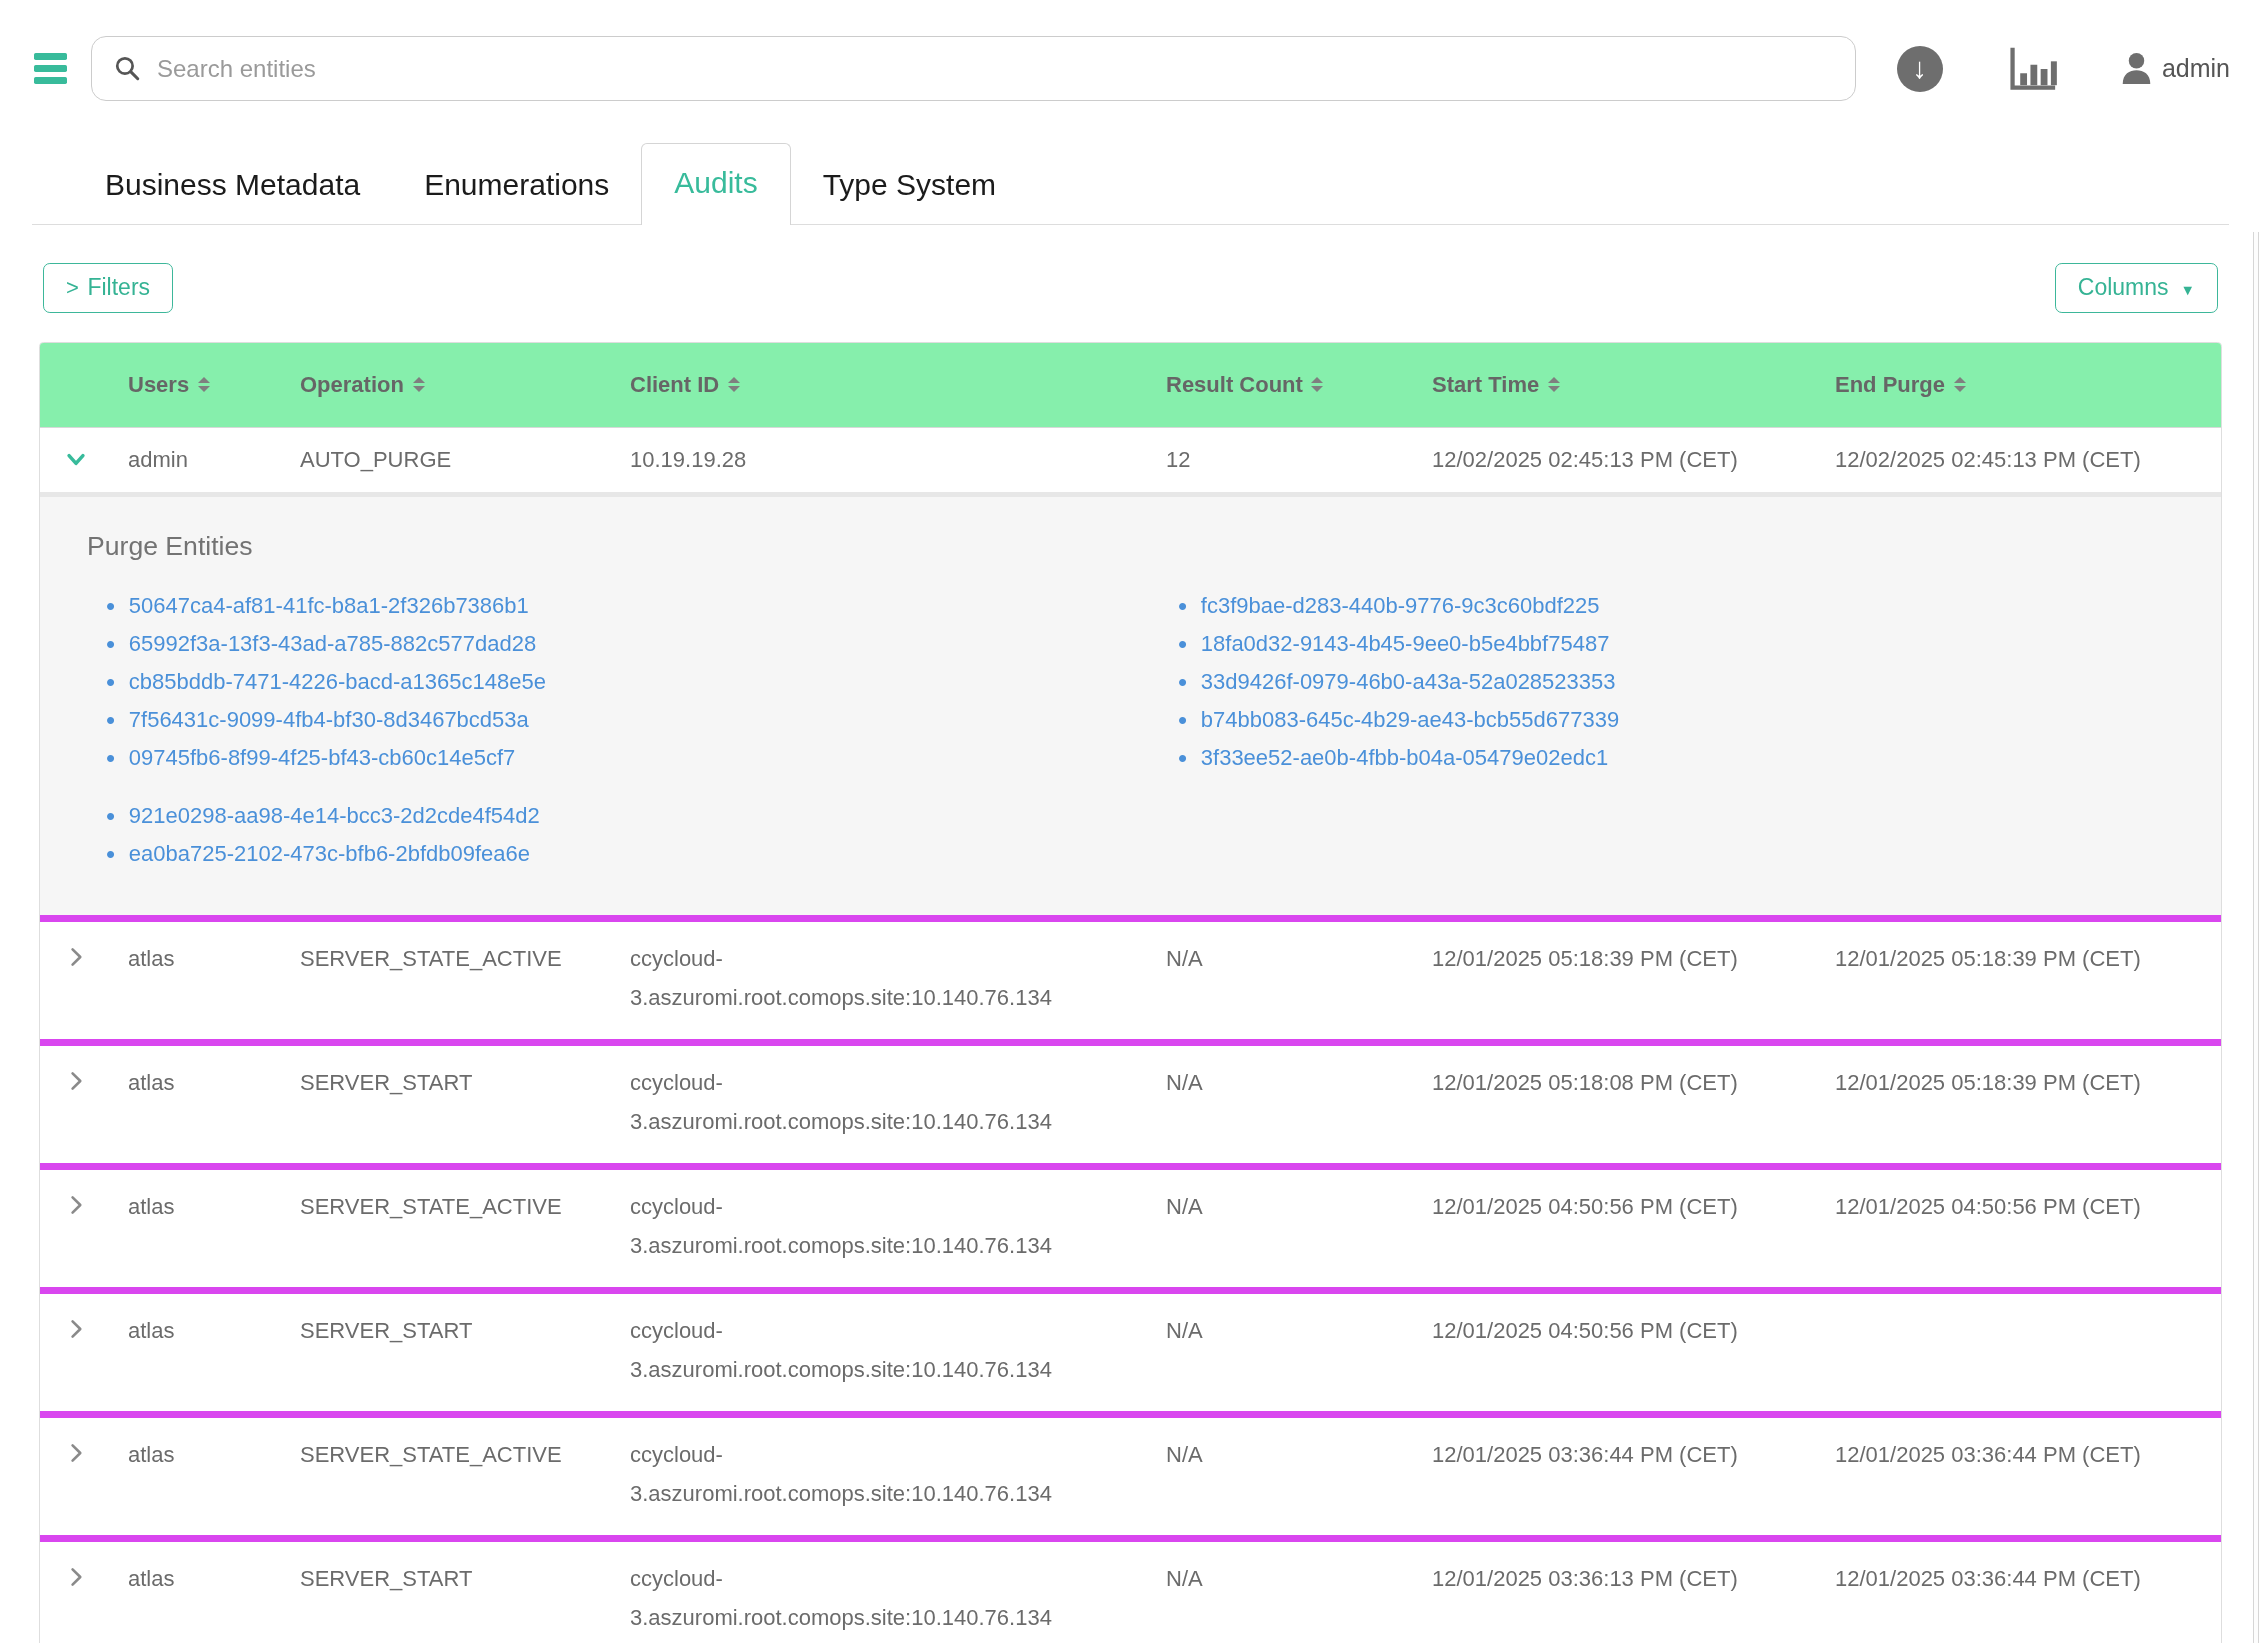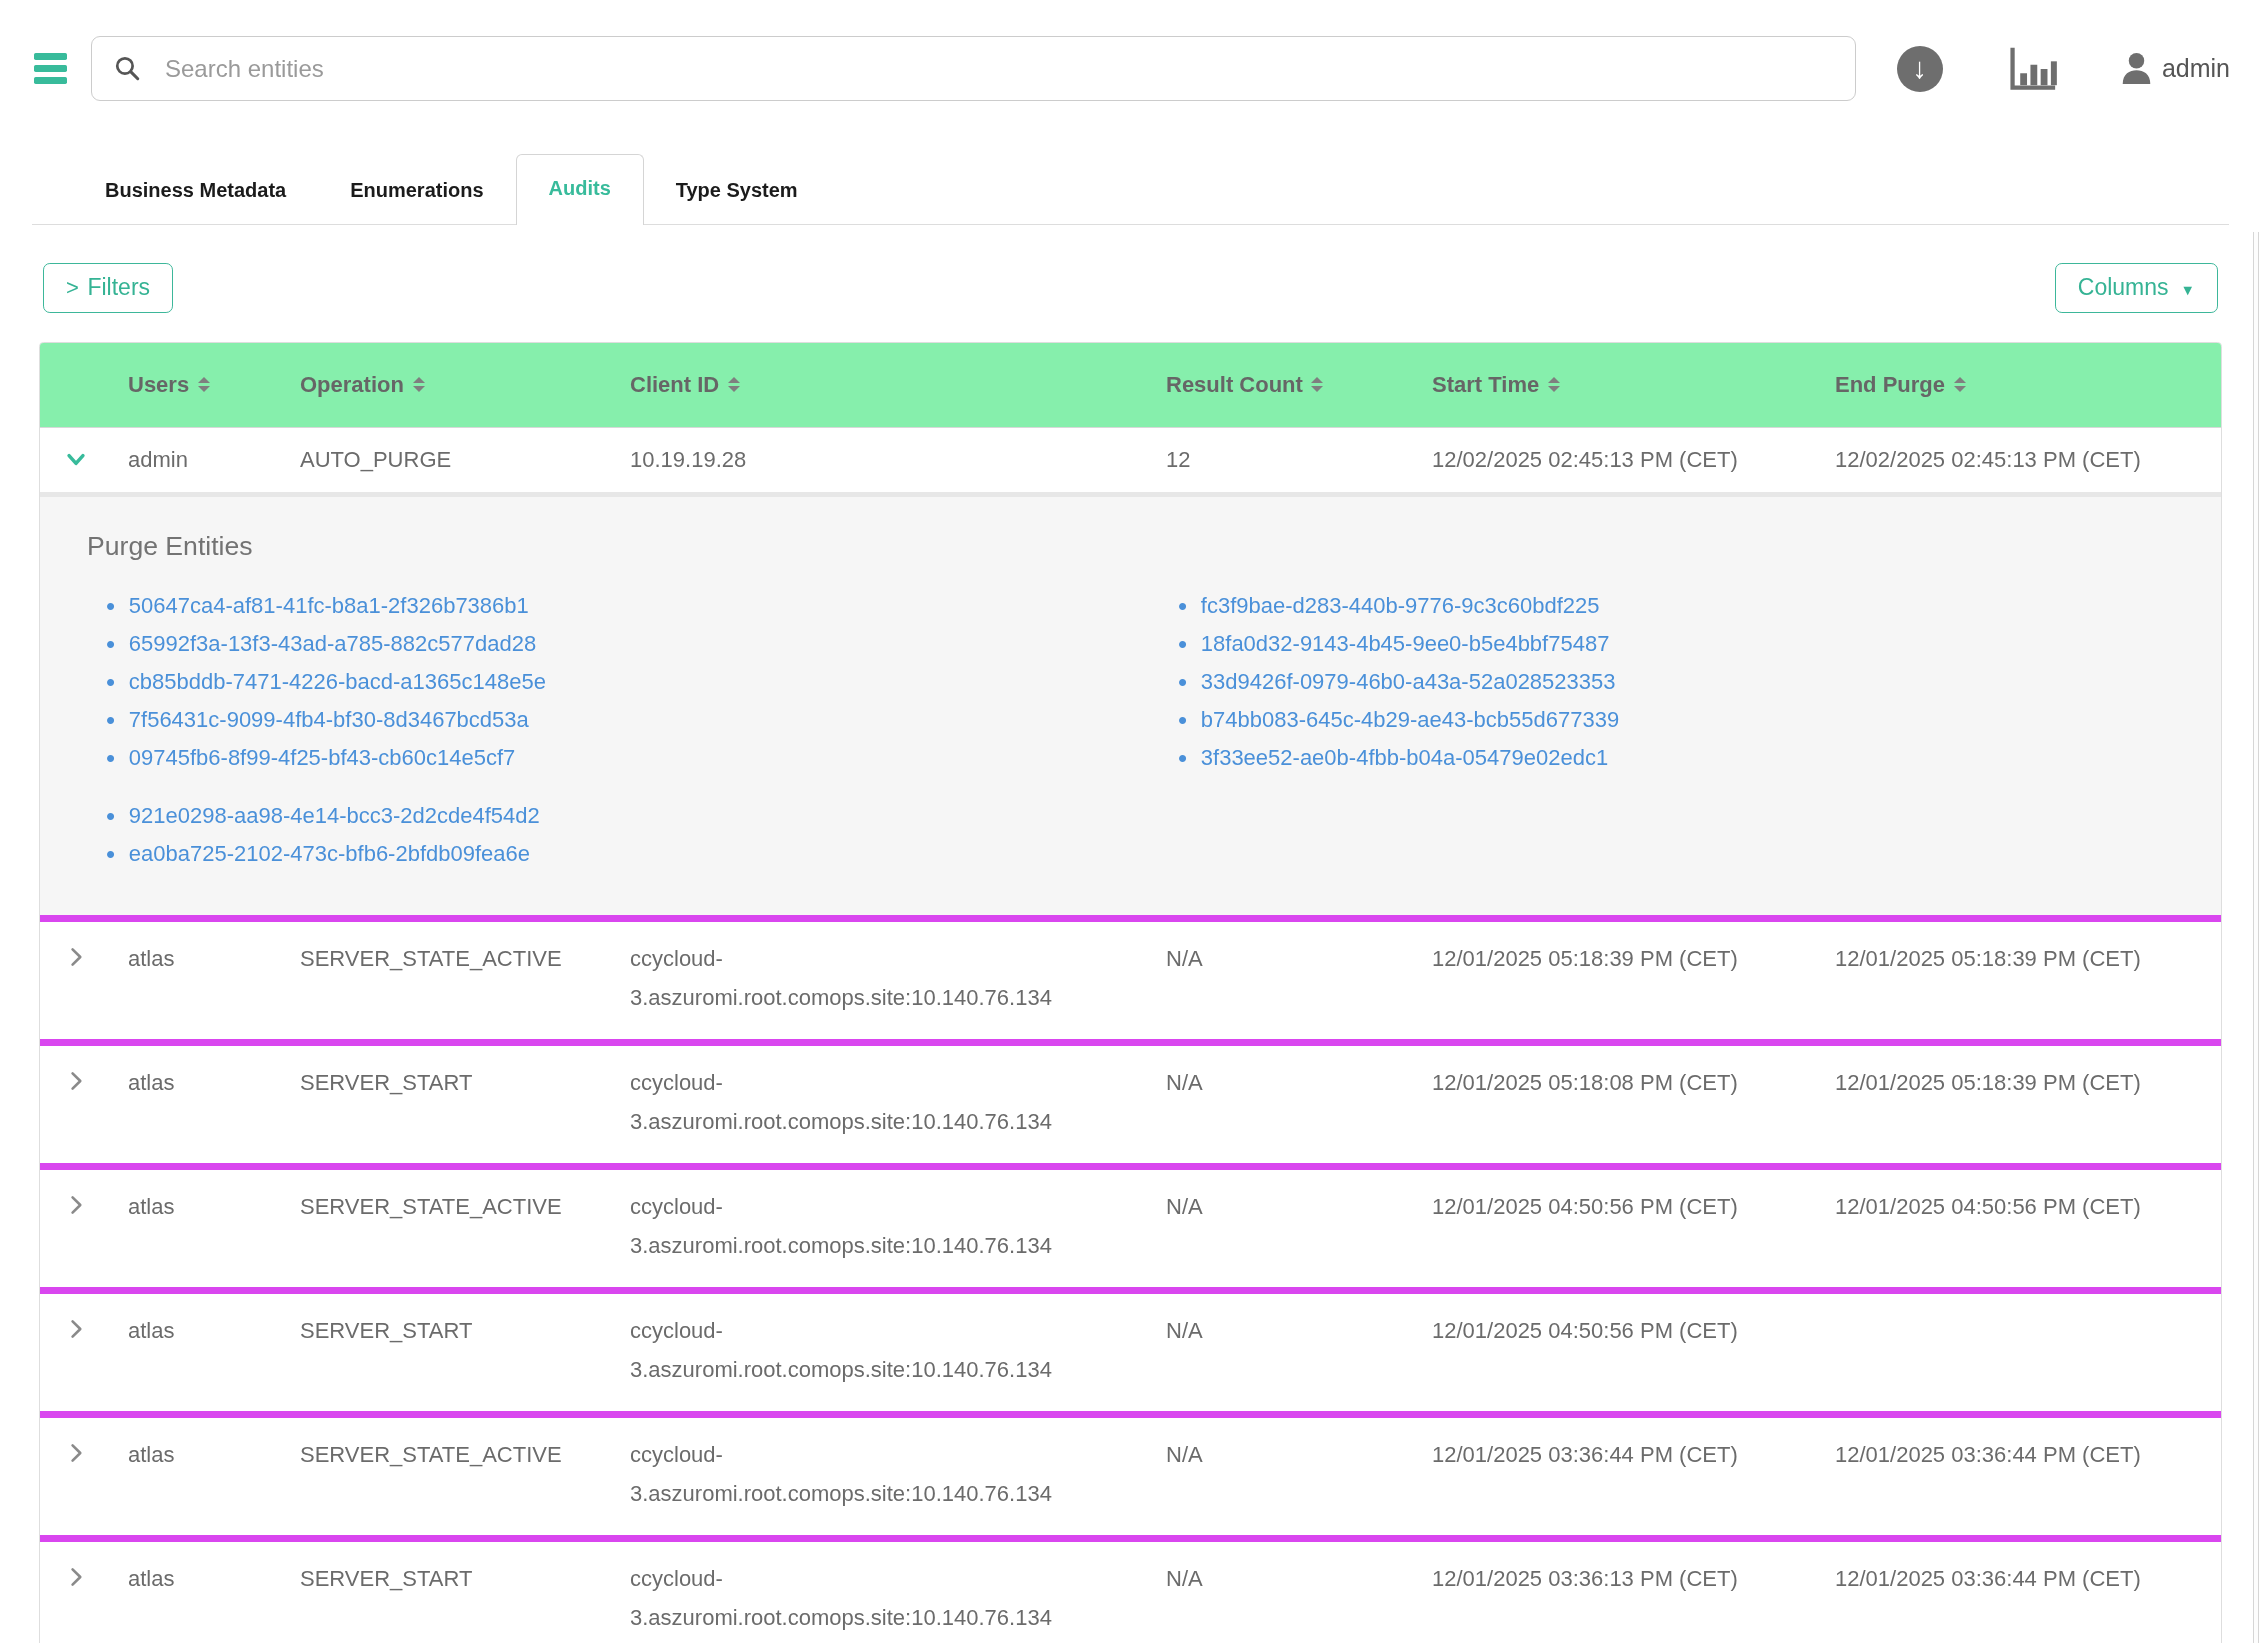--- a/index.html
+++ b/index.html
@@ -3,37 +3,37 @@
 <meta charset="utf-8">
 <style>
   * { margin:0; padding:0; box-sizing:border-box; }
   html,body { width:2261px; height:1644px; overflow:hidden; background:#fff;
     font-family:"Liberation Sans", sans-serif; color:#666; }
 
   
   .topbar { display:flex; align-items:center; padding:21.4px 31px 0 34px; height:116px; }
   .hamburger { width:33px; display:flex; flex-direction:column; gap:5.1px; cursor:pointer; margin-right:24px; }
   .hamburger i { display:block; height:6.9px; background:#38bb9b; border-radius:1.7px; }
-  .searchwrap { flex:1; height:65px; border:0.9px solid #cccccc; border-radius:9px;
-    display:flex; align-items:center; padding:0 20.6px; background:#fff;gap:8px; }
+  .searchwrap { flex:1; height:65px; border:0.9px solid #cccccc; border-radius:15px;
+    display:flex; align-items:center; padding:0 20.6px; background:#fff; }
   .searchwrap svg { flex:none; margin-right:15.4px; }
   .searchwrap input { border:none; outline:none; flex:1; font-size:24px; color:#444;
     font-family:"Liberation Sans", sans-serif; background:transparent; }
   .searchwrap input::placeholder { color:#9a9a9a; }
   .topicons { display:flex; align-items:center; margin-left:41px; }
   .dl-circle { width:46px; height:46px; border-radius:50%; background:#6e6e6e; color:#fff;
     display:flex; align-items:center; justify-content:center; font-size:29px; font-weight:bold; cursor:pointer; }
   .chart-btn { margin-left:65px; cursor:pointer; display:flex; }
   .usergroup { margin-left:63px; display:flex; align-items:center; gap:10.3px; cursor:pointer; }
   .username { font-size:25px; color:#555; }
 
   
   .tabbar { margin:30px 32px 0 32px; border-bottom:0.9px solid #dddddd; padding-left:41px;
     display:flex; align-items:flex-end; height:79px; }
-  .tab { font-size:20px; color:#1b1b1b; padding:22px 32px; cursor:pointer; white-space:nowrap; position:relative;font-weight:bold; }
+  .tab { font-size:30px; color:#1b1b1b; padding:22px 32px; cursor:pointer; white-space:nowrap; position:relative; }
   .tab.active { color:#38bb9b; background:#fff; border:0.9px solid #d5d5d5; border-bottom:none;
     border-radius:6px 6px 0 0; margin-bottom:-0.9px; padding-bottom:25px; }
 
   
   .toolbar { display:flex; justify-content:space-between; align-items:center; margin:38px 43px 29px 43px; }
   .btn { border:1.7px solid #3db79a; color:#35b394; background:#fff; border-radius:6.9px;
     font-size:23px; padding:10.3px 22px; cursor:pointer; display:flex; align-items:center; gap:8.6px;
     font-family:"Liberation Sans", sans-serif; }
   .btn .chev { font-size:22px; }
   .btn .caret { font-size:14.6px; margin-left:3.4px; transform:translateY(1.7px); }

